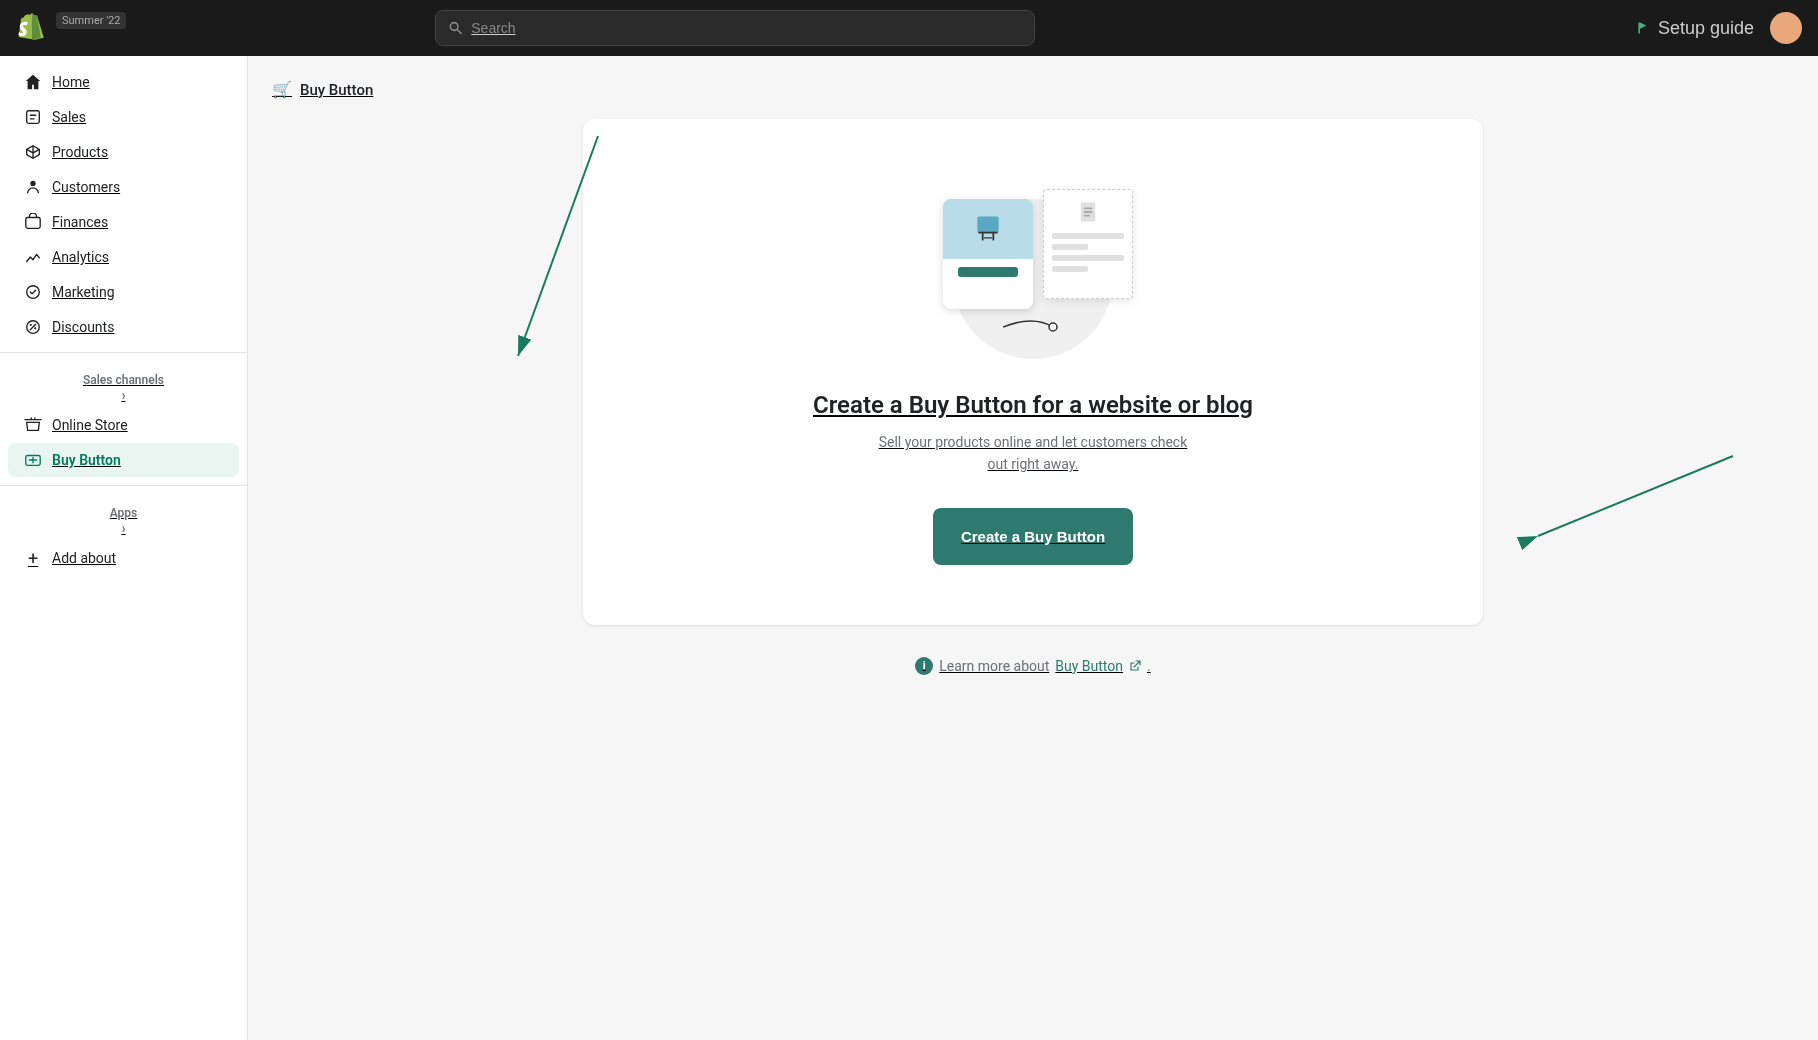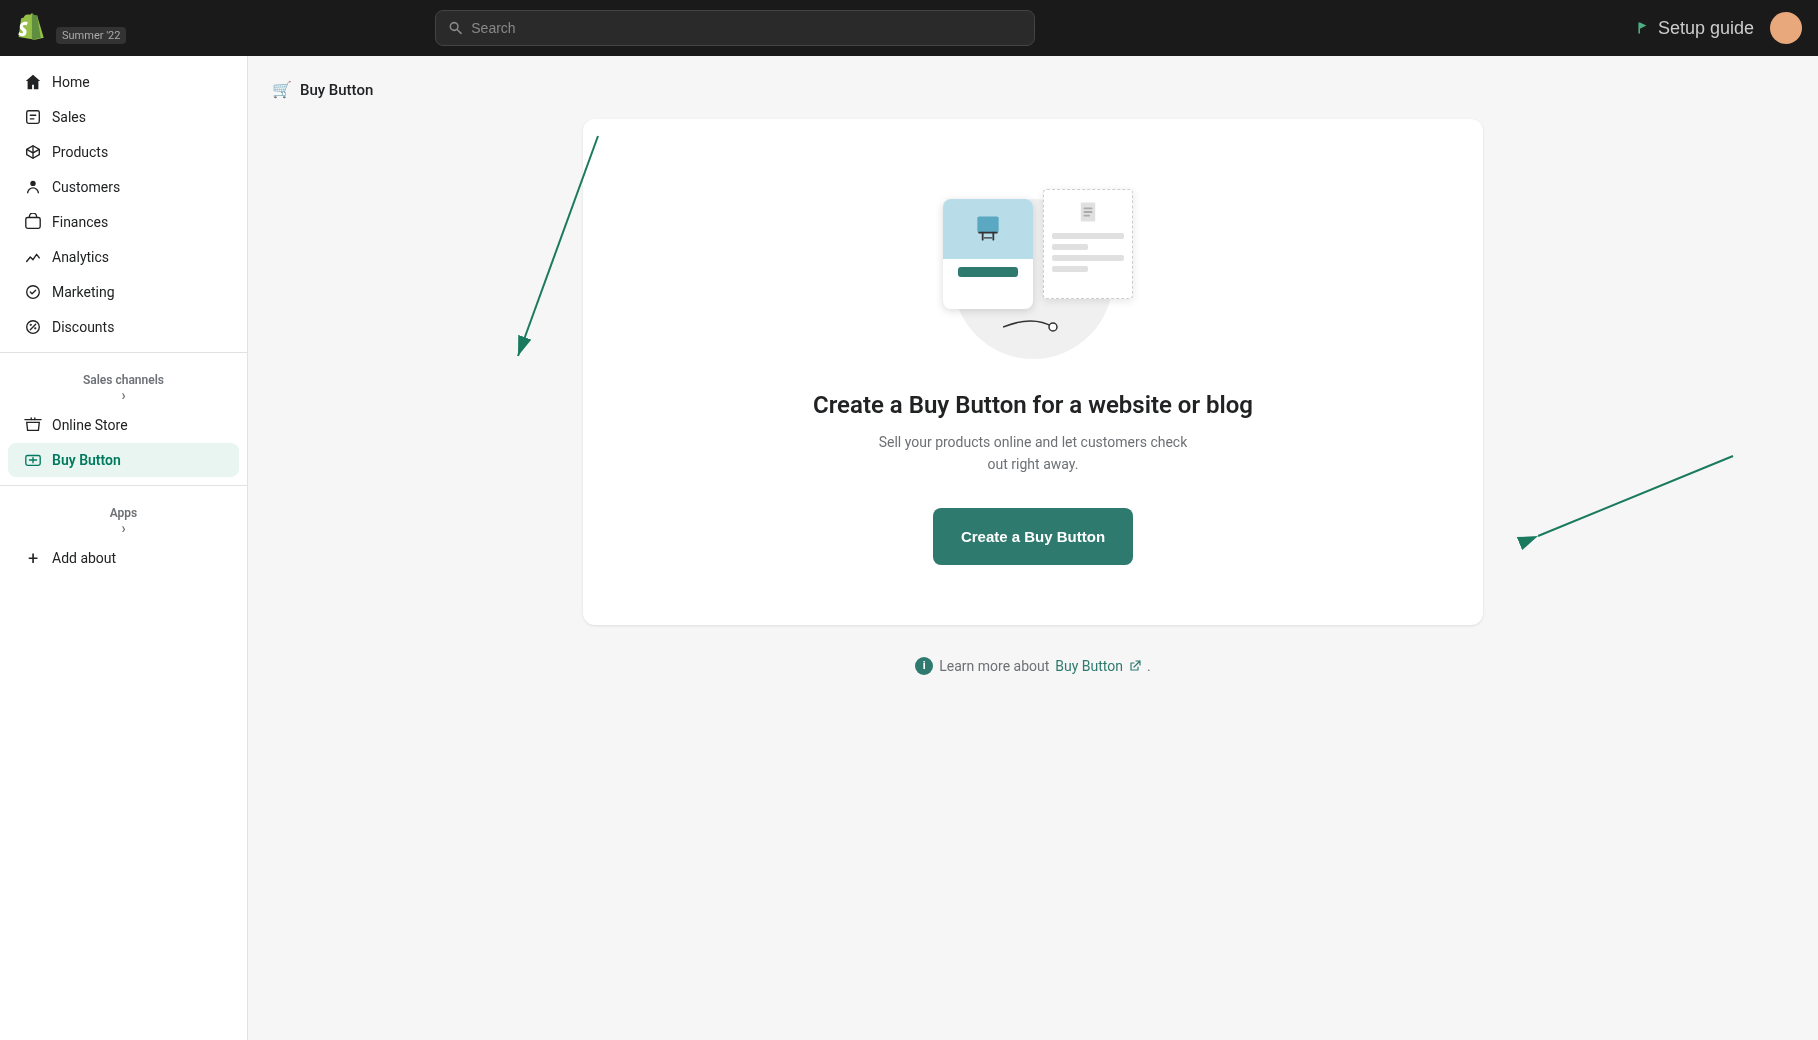--- a/index.html
+++ b/index.html
@@ -3,50 +3,50 @@
   <meta charset="utf-8">
   <style>
     * { box-sizing: border-box; margin: 0; padding: 0; }
     body { font-family: -apple-system, BlinkMacSystemFont, 'Segoe UI', Roboto, sans-serif; background: #f6f6f7; display: flex; flex-direction: column; height: 100vh; overflow: hidden; }
 
     
     .topbar {
       display: flex; align-items: center; background: #1a1a1a; height: 56px;
       padding: 0 16px; gap: 16px; flex-shrink: 0; z-index: 10;
     }
-    .topbar-logo { display: flex; align-items: flex-end; gap: 8px; }
+    .topbar-logo { display: flex; align-items: flex-start; gap: 8px; }
     .shopify-logo-icon { width: 32px; height: 32px; }
     .topbar-summer-badge {
       background: #333; color: #aaa; font-size: 11px; padding: 2px 6px;
       border-radius: 4px; white-space: nowrap;
     }
     .topbar-search {
       flex: 1; max-width: 600px; margin: 0 auto;
     }
     .search-wrapper {
       display: flex; align-items: center; background: #2a2a2a; border-radius: 8px;
       padding: 0 12px; height: 36px; gap: 8px; border: 1px solid #444;
     }
     .search-wrapper input {
       background: transparent; border: none; outline: none; color: #ccc;
-      font-size: 14px; width: 100%;
+      font-size: 14px; width: 100%; text-decoration: underline;
     }
     .search-wrapper input::placeholder { color: #888; }
     .topbar-right { display: flex; align-items: center; gap: 16px; margin-left: auto; }
     .setup-guide-btn {
       display: flex; align-items: center; gap: 6px; color: #ccc; background: transparent;
       border: none; cursor: pointer; font-size: 14px;
     }
     .avatar {
       width: 32px; height: 32px; border-radius: 50%; background: #e8a87c;
       display: flex; align-items: center; justify-content: center;
     }
 
     
-    .main-layout { display: flex; flex: 1; overflow: hidden; }
+    .main-layout { display: flex; flex: 1; overflow: hidden; text-decoration: underline; }
 
     
     .sidebar {
       width: 248px; background: #fff; border-right: 1px solid #e1e1e1;
       display: flex; flex-direction: column; overflow-y: auto; flex-shrink: 0;
     }
     .sidebar-nav { padding: 8px 0; }
     .sidebar-item {
       display: flex; align-items: center; gap: 10px; padding: 8px 16px;
       cursor: pointer; color: #202223; font-size: 14px; text-decoration: none;

